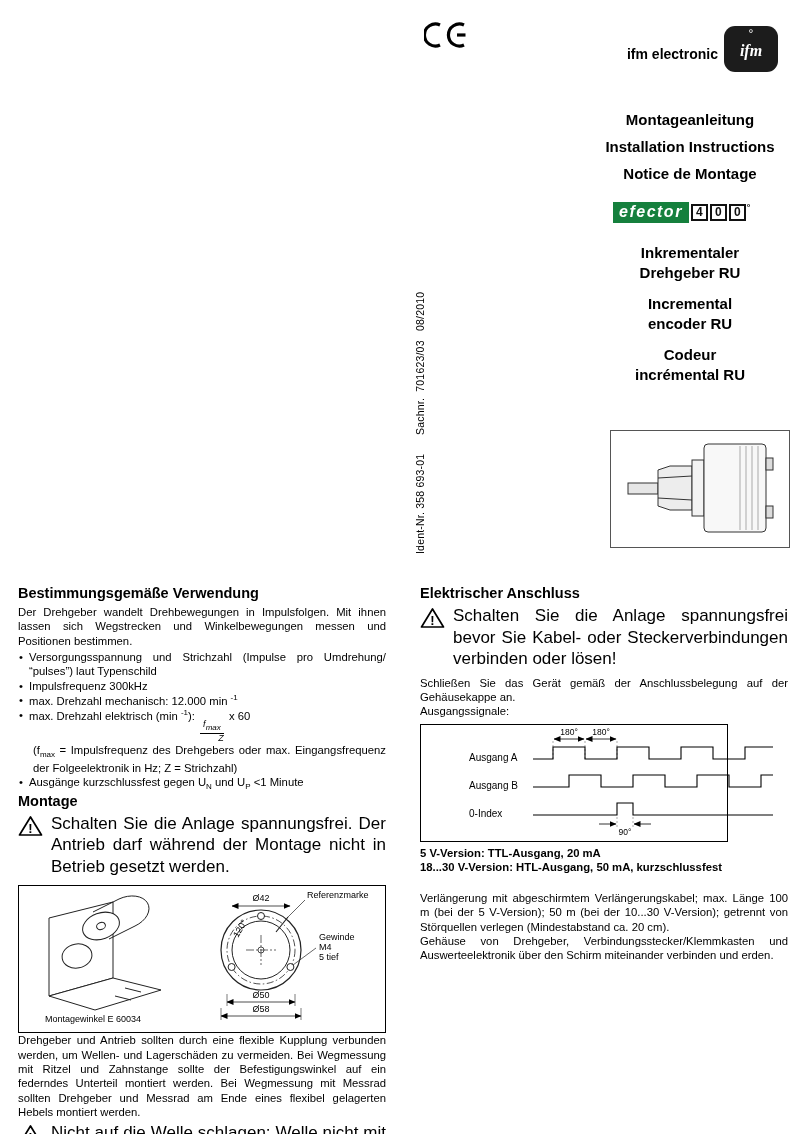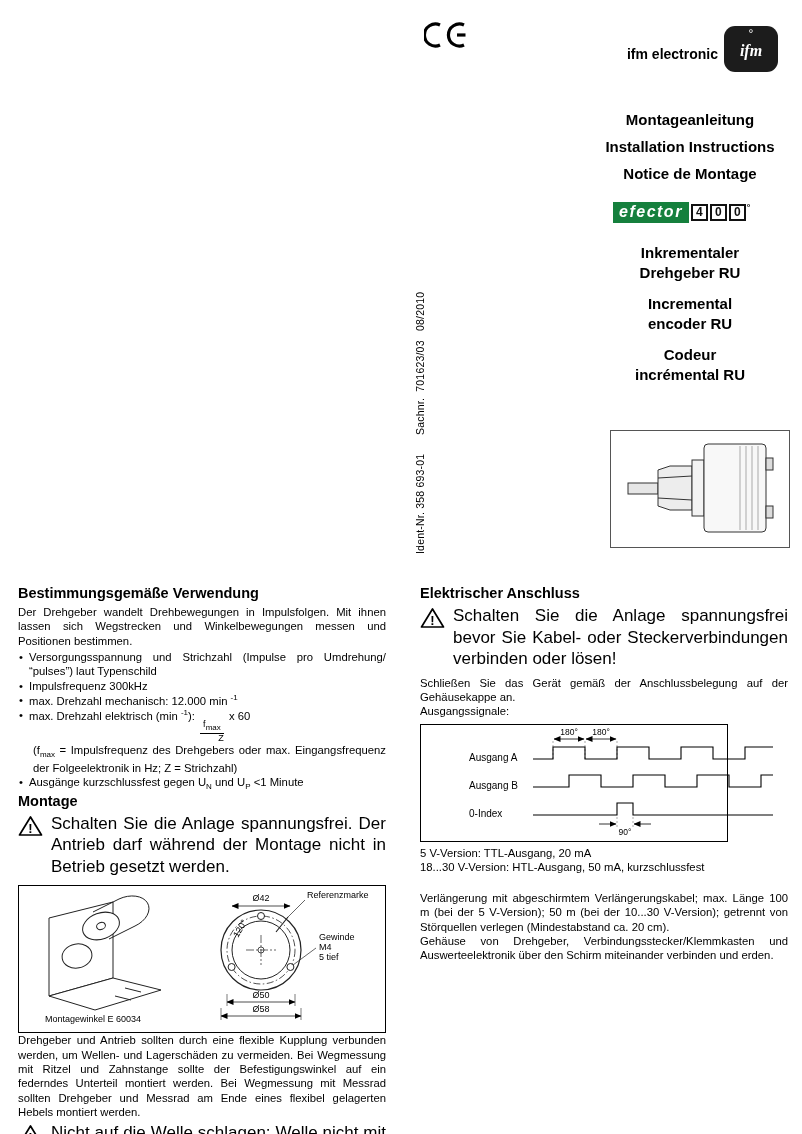--- a/index.html
+++ b/index.html
@@ -49,32 +49,32 @@
   .body-text { font-size:11.3px; line-height:1.27; text-align:justify; }
   .mt6 { margin-top:6px; } .mt12 { margin-top:0; }
 
   .bullets { list-style:none; margin-top:2px; }
   .bullets li { position:relative; padding-left:11px; font-size:11.3px; line-height:1.27;
                 text-align:justify; }
   .bullets li::before { content:"•"; position:absolute; left:1px; top:0; }
   sup { font-size:8px; vertical-align:super; }
   sub { font-size:8px; vertical-align:sub; }
   .frac { display:inline-flex; flex-direction:column; align-items:flex-end;
-          vertical-align:-7px; font-size:9px; line-height:1.1; margin:0 2px; }
+          vertical-align:-7px; font-size:9px; line-height:1.1; margin:0 2px;font-style:italic; }
   .frac .num { border-bottom:1px solid #000; padding:0 3px; }
   .note { padding-left:4px; }
 
   .warn { display:flex; gap:8px; margin-top:3px; }
   .warn .wicon { flex:0 0 auto; margin-top:2px; }
   .warn .wtext { font-size:17px; line-height:1.27; text-align:justify; }
 
   .drawbox { border:1px solid #000; margin-top:8px; width:368px; height:148px; background:#fff; }
   .sigbox  { border:1px solid #000; margin-top:5px; width:308px; background:#fff; }
 
-  .versions { font-size:11.3px; line-height:1.3; margin-top:4px; }
+  .versions { font-size:11.3px; line-height:1.3; margin-top:4px;font-weight:bold; }
 
   svg text { font-family:"Liberation Sans", sans-serif; fill:#000; }
   .dl { font-size:9px; }
   .sl { font-size:10px; }
   .st { font-size:8.5px; }
 </style>
 </head>
 <body>
 
 <div class="page">

